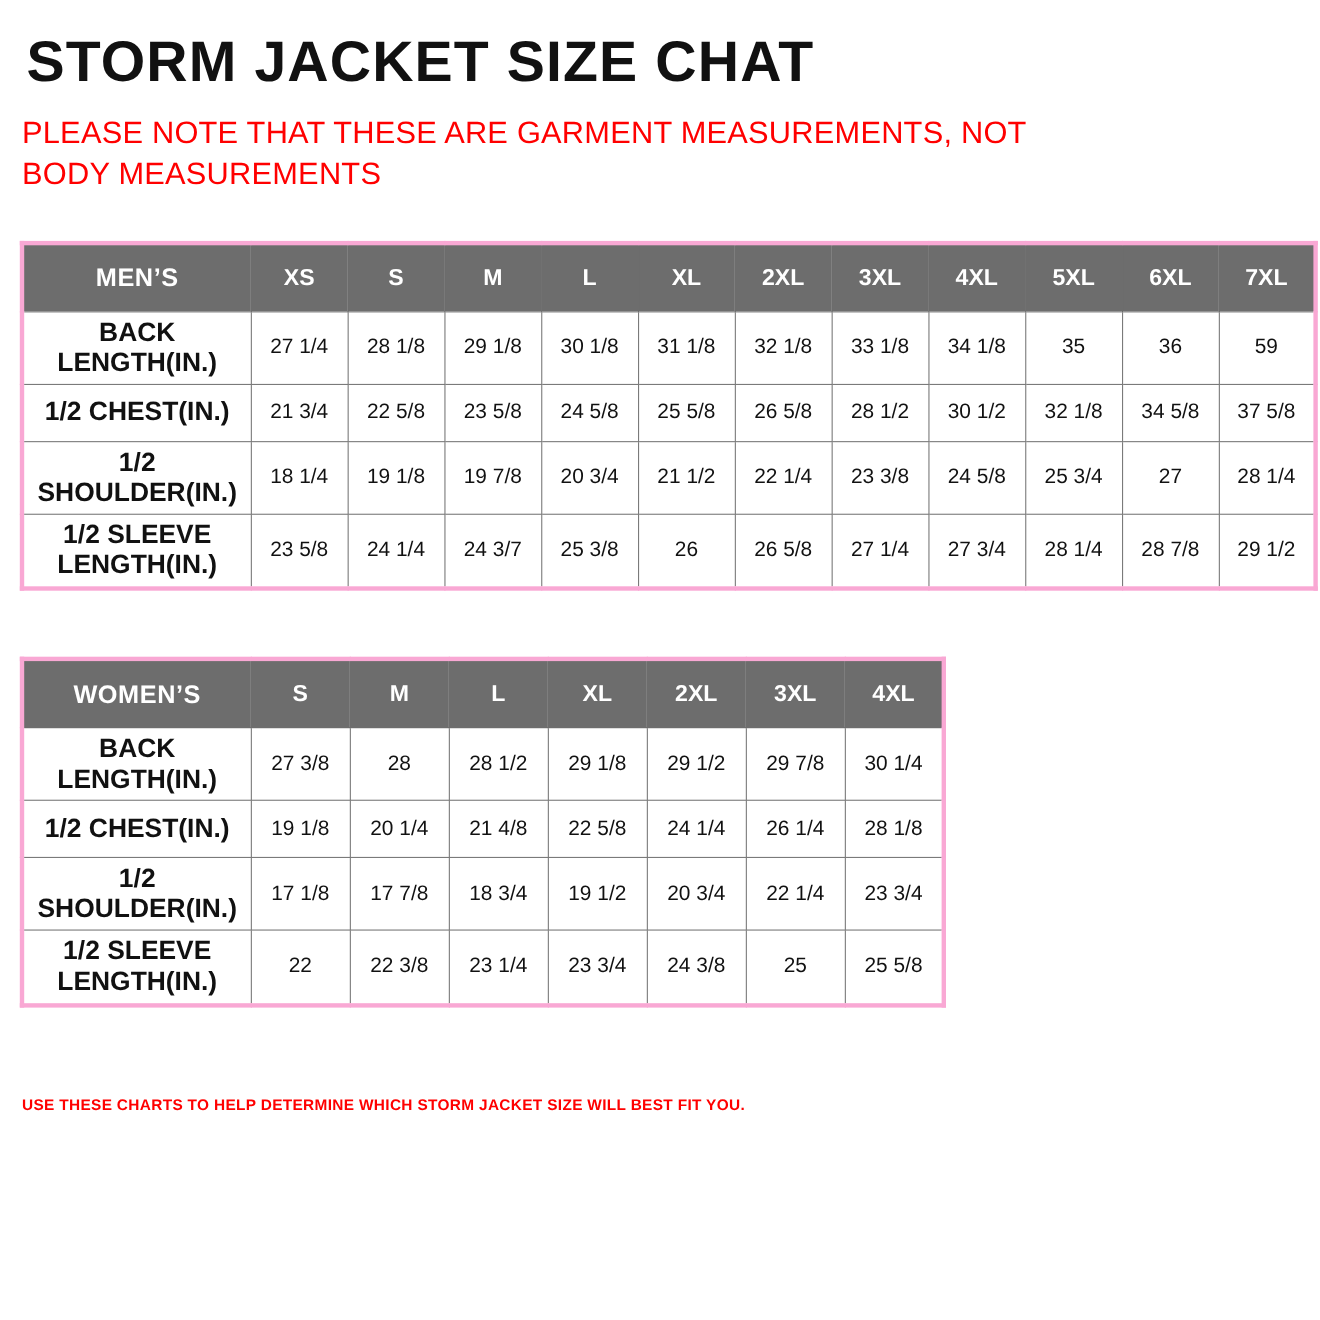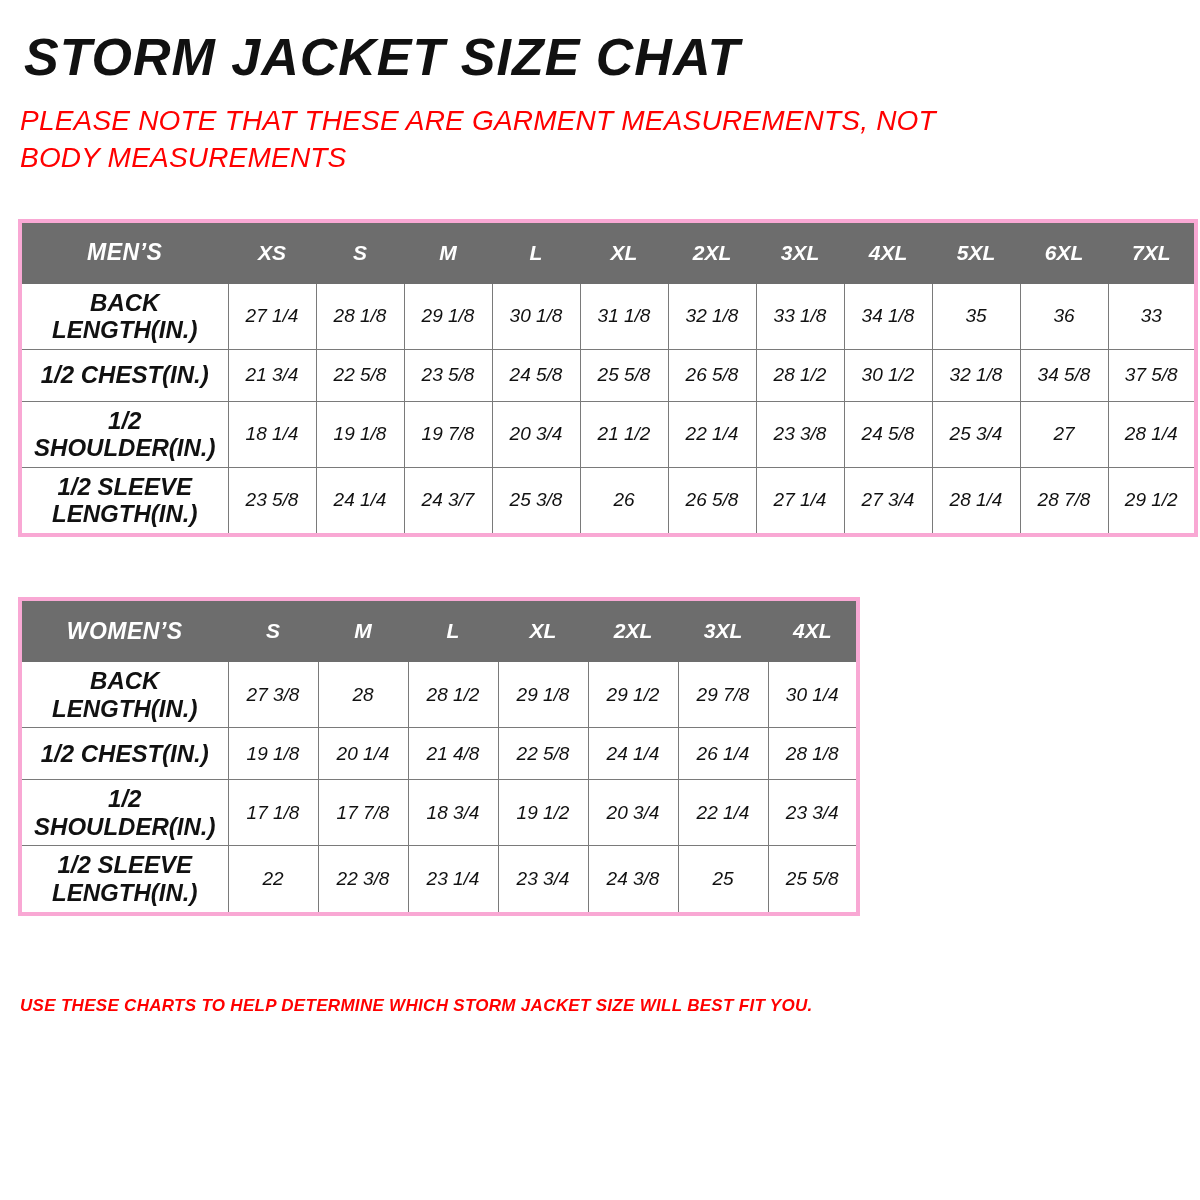--- a/index.html
+++ b/index.html
@@ -13,21 +13,20 @@
     font-family: "Liberation Sans", sans-serif;
     color: #000000;
     overflow: hidden;
   }
   .page {
     position: relative;
     width: 1200px;
     height: 864px;
     box-sizing: border-box;
     padding: 22px 18px 0 18px;
-    font-style: italic;
   }
   .title {
     font-size: 52px;
     font-weight: bold;
     letter-spacing: 1px;
     line-height: 1.05;
     margin: 8px 0 0 6px;
     color: #111111;
   }
   .note {
@@ -77,21 +76,21 @@
   #mens-table {
     margin: 42px 0 0 0;
     width: 1164px;
   }
   #womens-table {
     margin: 60px 14px 0 0;
     width: 838px;
   }
   .footer-note {
     color: #ff0000;
-    font-size: 17px;
+    font-size: 14px;
     font-weight: bold;
     letter-spacing: 0.3px;
     margin: 80px 0 0 2px;
   }
 </style>
 </head>
 <body>
 
 <div class="page">
 
@@ -136,21 +135,21 @@
         <td>27 1/4</td>
         <td>28 1/8</td>
         <td>29 1/8</td>
         <td>30 1/8</td>
         <td>31 1/8</td>
         <td>32 1/8</td>
         <td>33 1/8</td>
         <td>34 1/8</td>
         <td>35</td>
         <td>36</td>
-        <td>33</td>
+        <td>59</td>
       </tr>
       <tr>
         <td class="rowlabel">1/2 CHEST(IN.)</td>
         <td>21 3/4</td>
         <td>22 5/8</td>
         <td>23 5/8</td>
         <td>24 5/8</td>
         <td>25 5/8</td>
         <td>26 5/8</td>
         <td>28 1/2</td>

